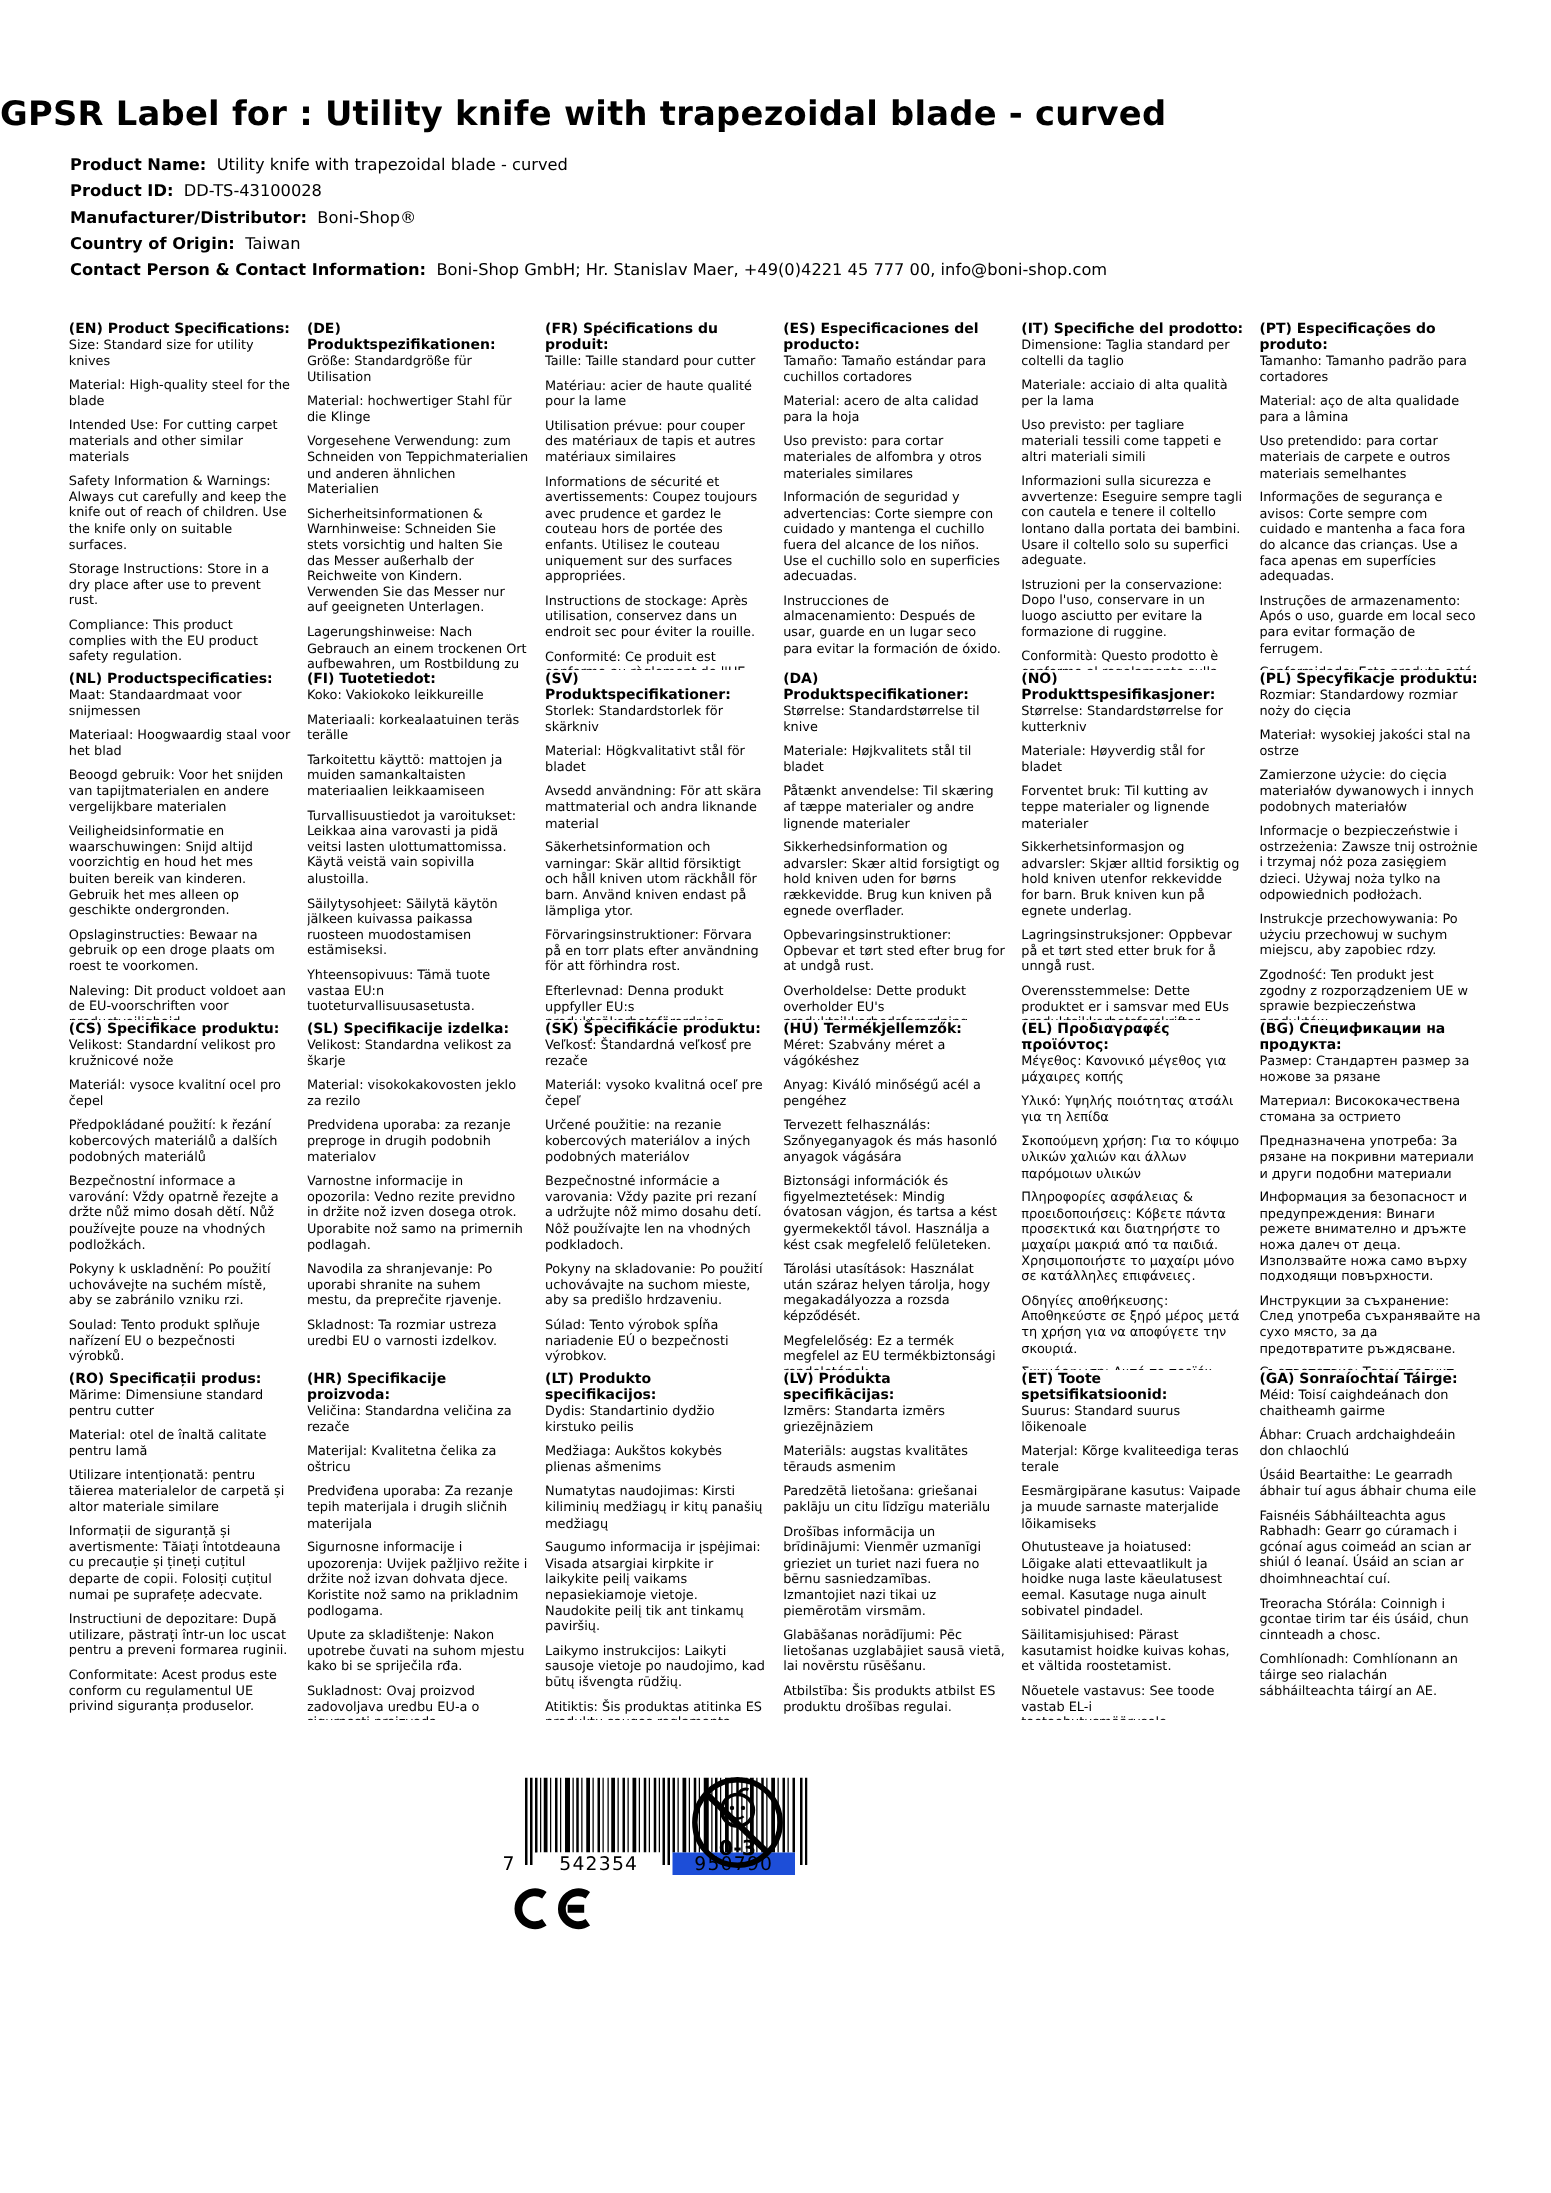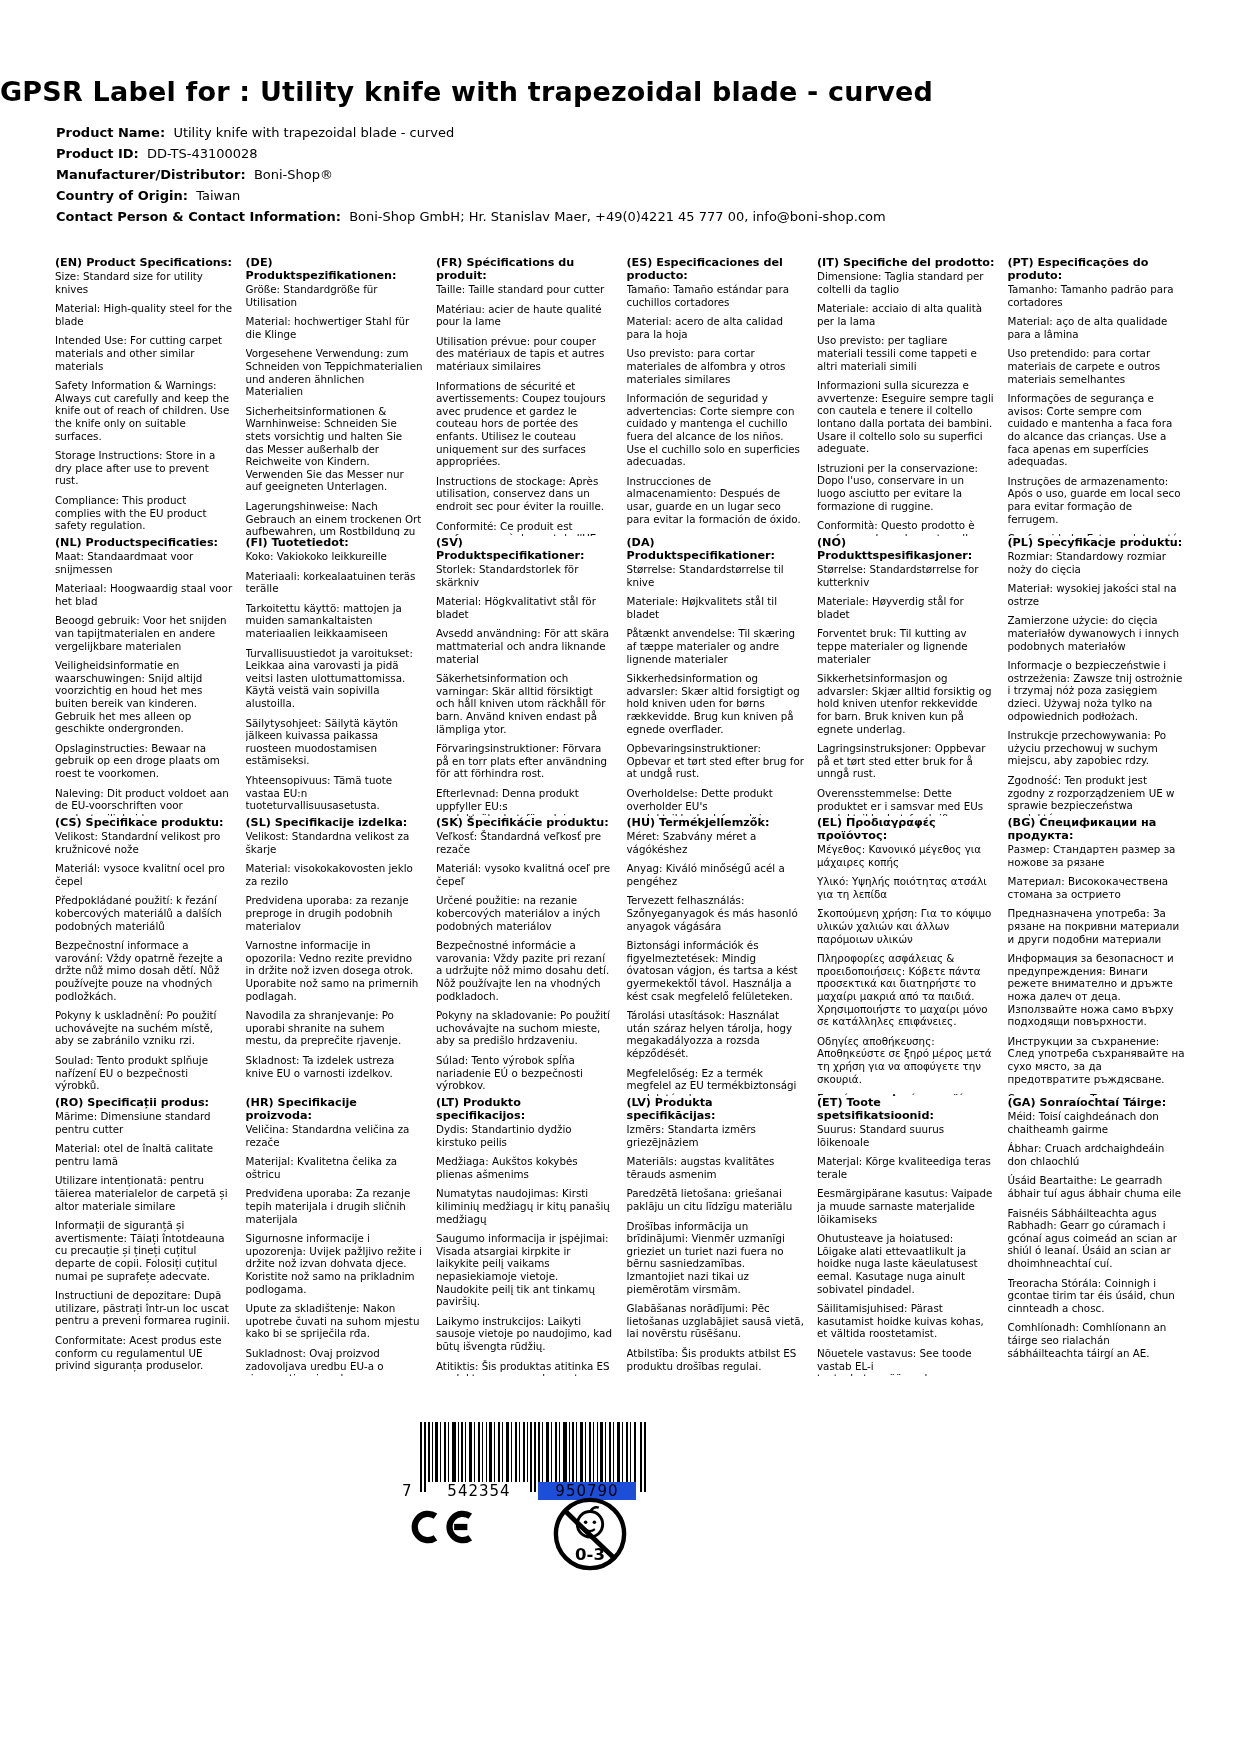--- a/index.html
+++ b/index.html
@@ -22,21 +22,21 @@
   }
   .spec-block { font-size:10.3px; line-height:12.6px; overflow:hidden; padding-right:4px; }
   .spec-block h3 { font-size:11.2px; line-height:13px; font-weight:bold; margin-bottom:1px; }
   .spec-block p { margin-bottom:7px; }
   .barcode-wrap { position:absolute; left:420px; top:1422px; width:226px; height:80px; }
   .barcode-digits { position:absolute; top:58px; left:0; width:226px; font-size:15px; letter-spacing:1px; }
   .bd-left  { position:absolute; left:-18px; top:2px; }
   .bd-g1 { position:absolute; left:10px;  width:98px; text-align:center; top:2px; background:#fff; }
   .bd-g2 { position:absolute; left:118px; width:98px; text-align:center; top:2px; background:#1d4ed8; }
   .ce-mark { position:absolute; left:411px; top:1502px; }
-  .age-mark { position:absolute; left:551px; top:1492px; }
+  .age-mark { position:absolute; left:551px; top:1416px; }
 </style>
 </head>
 <body>
 
 <div class="page">
 
   <div class="title">GPSR Label for : Utility knife with trapezoidal blade - curved</div>
 
   <div class="product-info">
     <div class="row">
@@ -190,21 +190,21 @@
         <p>Soulad: Tento produkt splňuje nařízení EU o bezpečnosti výrobků.</p>
       </div>
 
     <div class="spec-block">
       <h3>(SL) Specifikacije izdelka:</h3>
     <p>Velikost: Standardna velikost za škarje</p>
         <p>Material: visokokakovosten jeklo za rezilo</p>
         <p>Predvidena uporaba: za rezanje preproge in drugih podobnih materialov</p>
         <p>Varnostne informacije in opozorila: Vedno rezite previdno in držite nož izven dosega otrok. Uporabite nož samo na primernih podlagah.</p>
         <p>Navodila za shranjevanje: Po uporabi shranite na suhem mestu, da preprečite rjavenje.</p>
-        <p>Skladnost: Ta izdelek ustreza knive EU o varnosti izdelkov.</p>
+        <p>Skladnost: Ta rozmiar ustreza uredbi EU o varnosti izdelkov.</p>
       </div>
 
     <div class="spec-block">
       <h3>(SK) Špecifikácie produktu:</h3>
     <p>Veľkosť: Štandardná veľkosť pre rezače</p>
         <p>Materiál: vysoko kvalitná oceľ pre čepeľ</p>
         <p>Určené použitie: na rezanie kobercových materiálov a iných podobných materiálov</p>
         <p>Bezpečnostné informácie a varovania: Vždy pazite pri rezaní a udržujte nôž mimo dosahu detí. Nôž používajte len na vhodných podkladoch.</p>
         <p>Pokyny na skladovanie: Po použití uchovávajte na suchom mieste, aby sa predišlo hrdzaveniu.</p>
         <p>Súlad: Tento výrobok spĺňa nariadenie EÚ o bezpečnosti výrobkov.</p>

